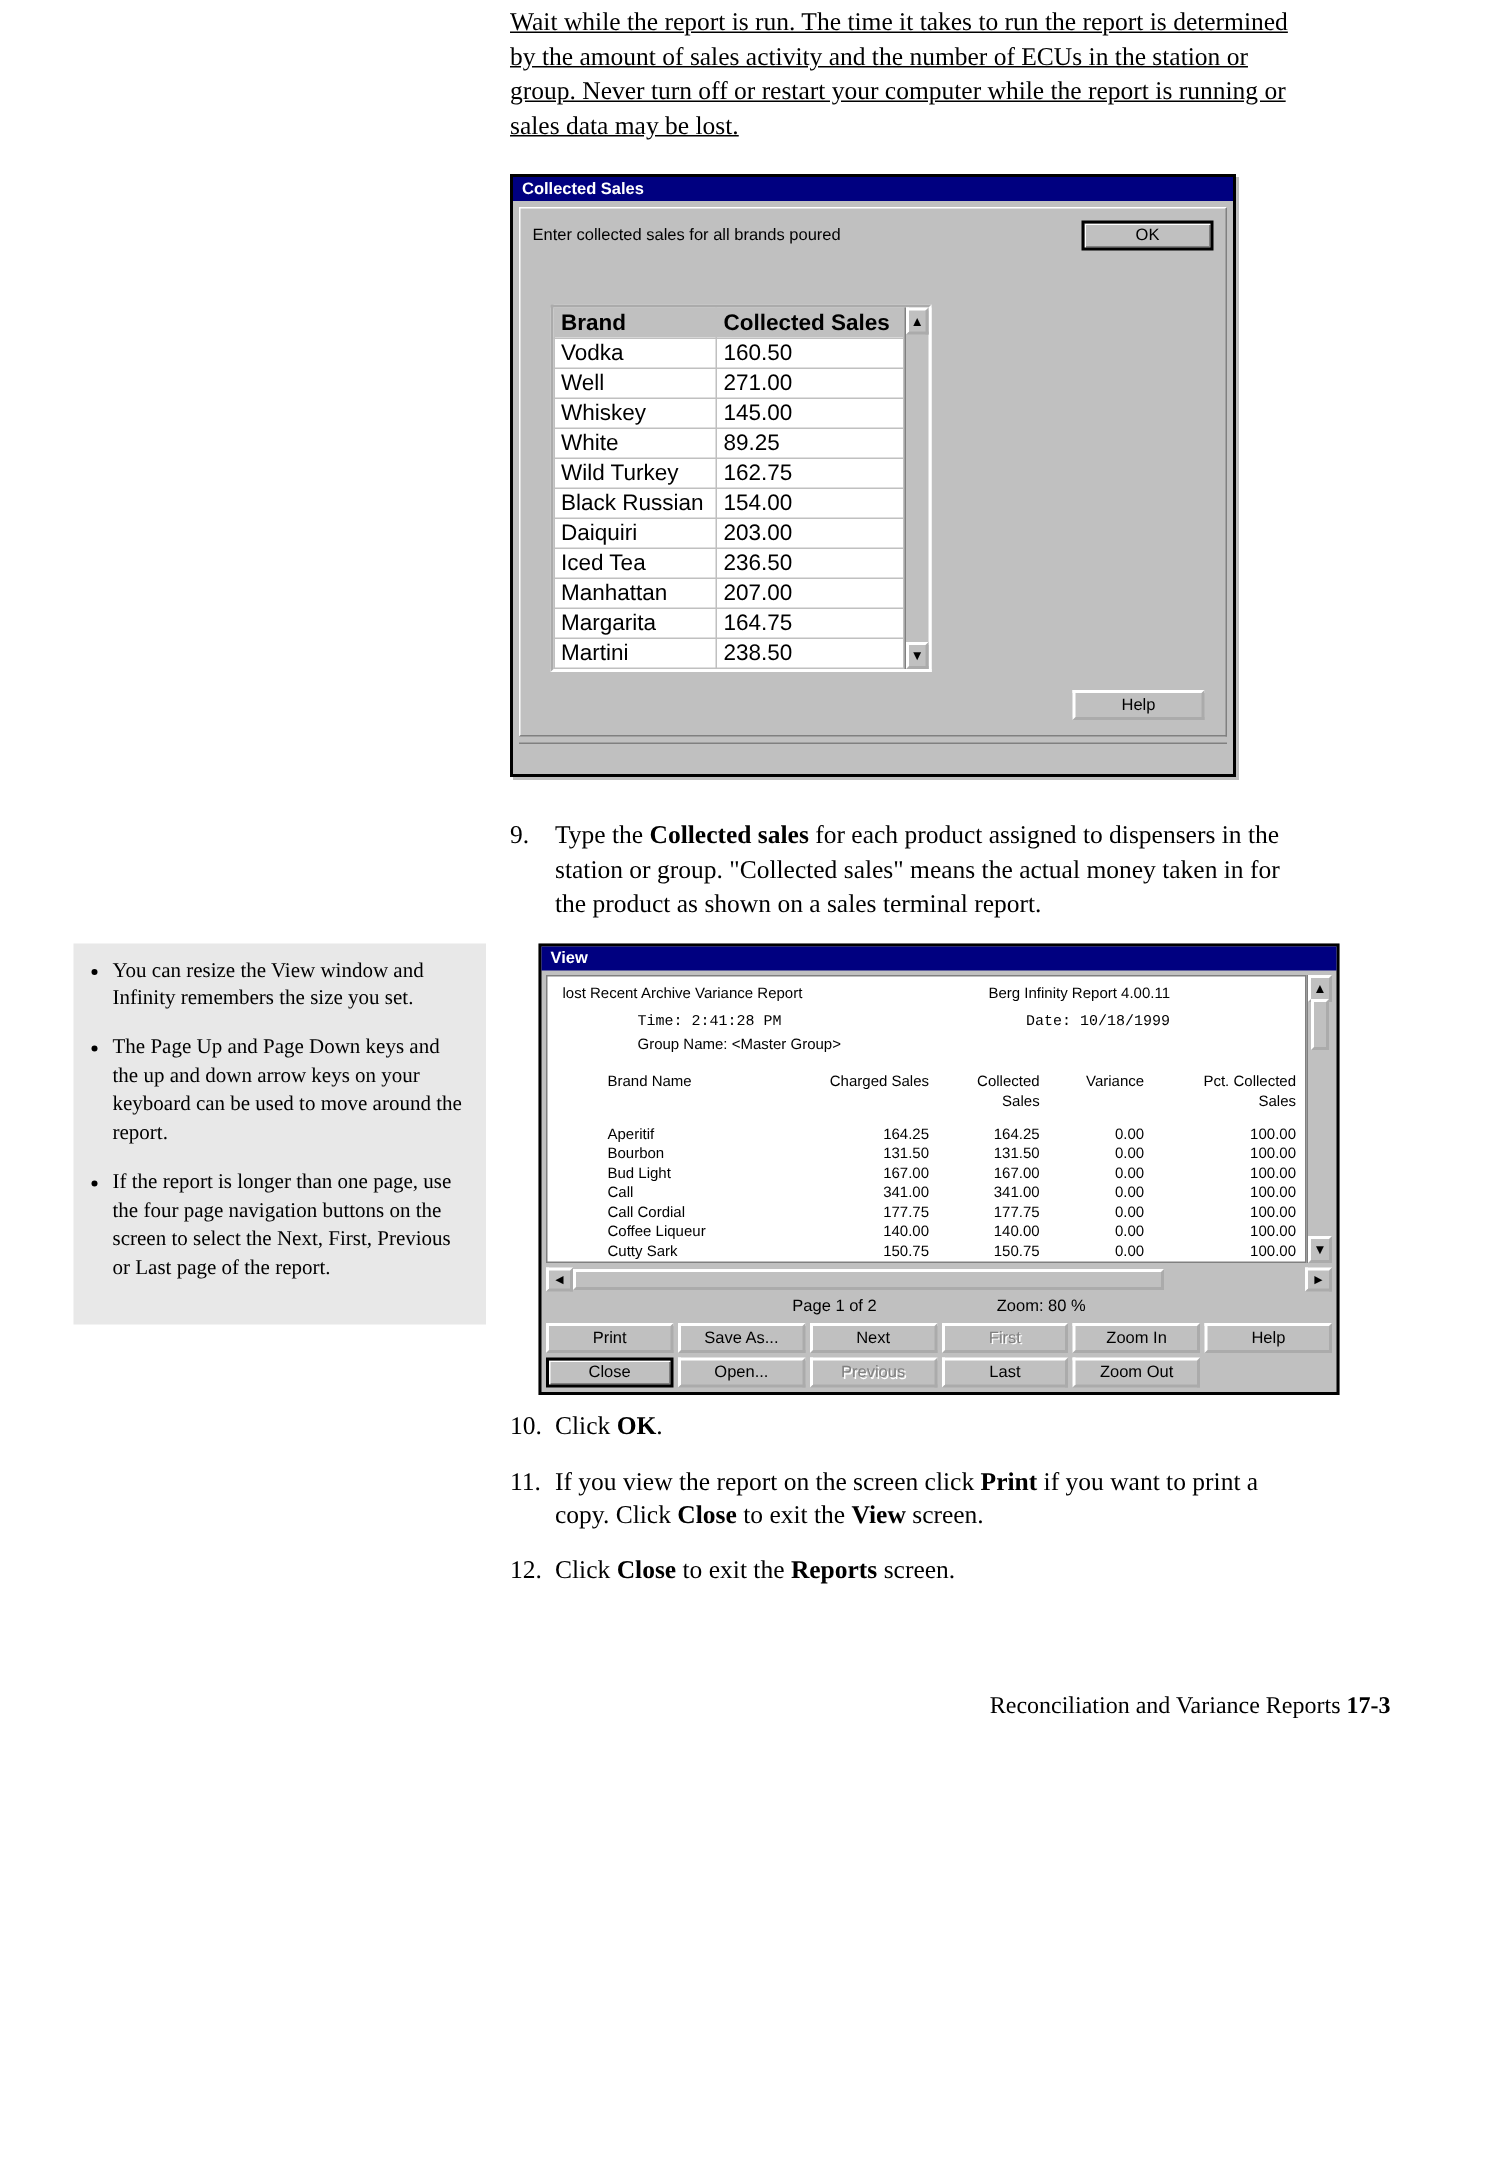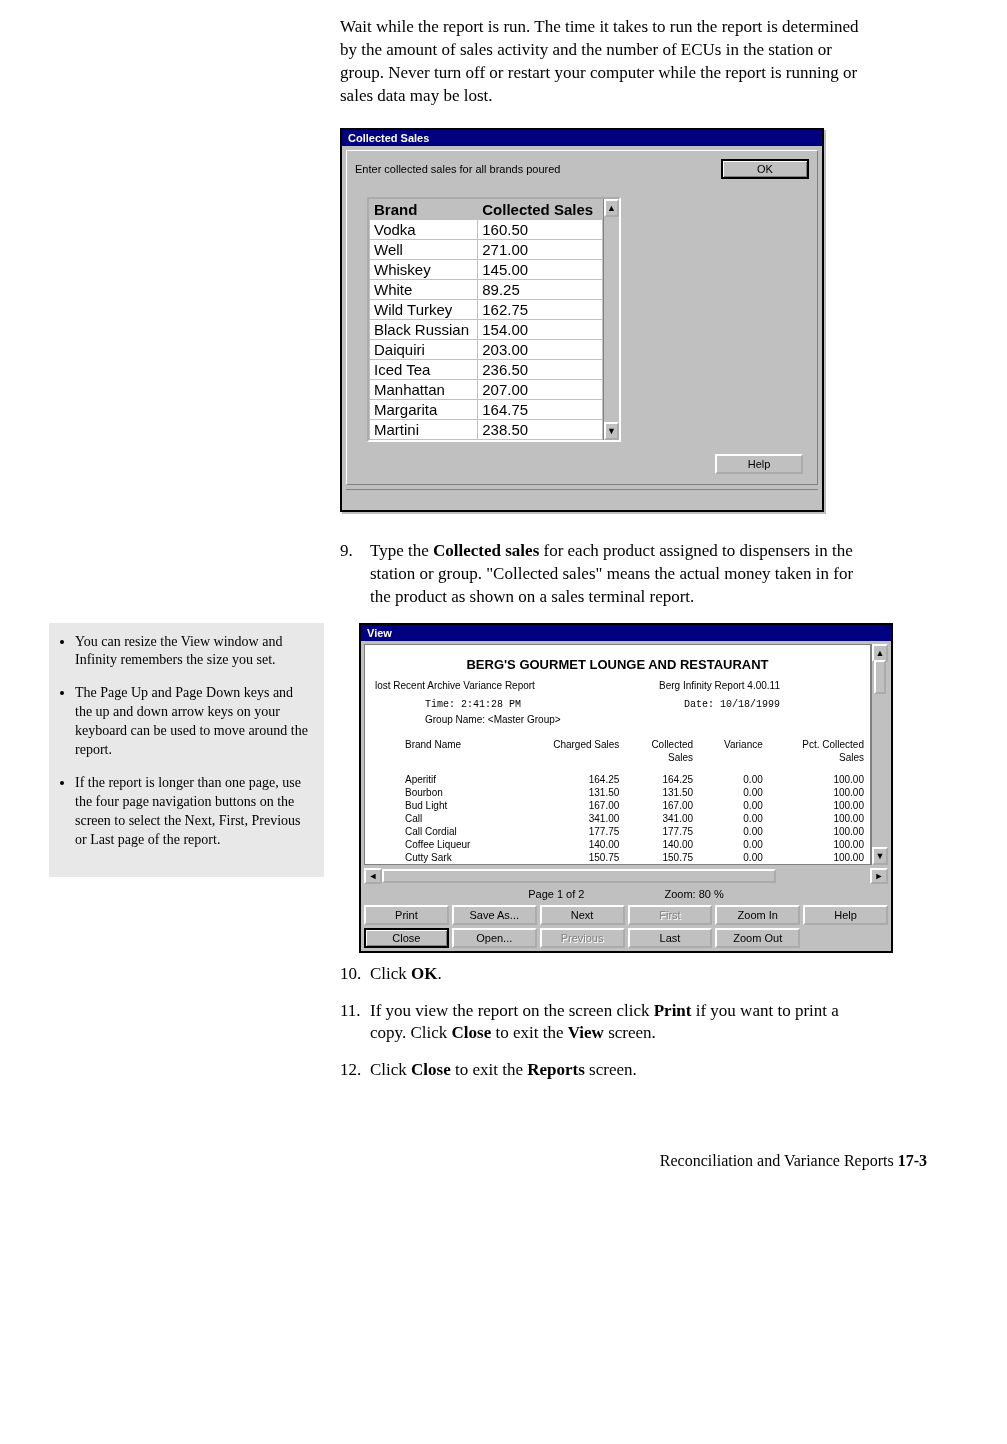--- a/index.html
+++ b/index.html
@@ -16,21 +16,22 @@
     padding: 0 80px 40px 30px;
     box-sizing: border-box;
     position: relative;
   }
   .main-col {
     margin-left: 310px;
     width: 530px;
   }
   .body-text {
     line-height: 1.35;
-    margin: 16px 0 20px 0;
+    margin: 4px 0 20px 0;
+    text-decoration: underline;
   }
   .step {
     display: flex;
     margin: 0 0 14px 0;
     line-height: 1.35;
   }
   .step-num {
     width: 30px;
     flex: 0 0 30px;
   }
@@ -59,21 +60,21 @@
     padding: 8px;
     border: 1px solid #808080;
     border-top-color: #fff;
     border-left-color: #fff;
     margin: 4px;
   }
   .dlg-row1 {
     display: flex;
     justify-content: space-between;
     align-items: center;
-    margin-bottom: 18px;
+    margin-bottom: 36px;
   }
   .win-btn {
     display: inline-block;
     min-width: 64px;
     padding: 2px 10px;
     text-align: center;
     background: #c0c0c0;
     border: 2px outset #fff;
     font-family: inherit;
     font-size: 11px;
@@ -395,21 +396,20 @@
         <li>You can resize the View window and Infinity remembers the size you set.</li>
         <li>The Page Up and Page Down keys and the up and down arrow keys on your keyboard can be used to move around the report.</li>
         <li>If the report is longer than one page, use the four page navigation buttons on the screen to select the Next, First, Previous or Last page of the report.</li>
       </ul>
     </div>
 
     <div class="view-dlg">
       <div class="view-title">View</div>
       <div class="view-paper-wrap">
         <div class="view-paper">
-          <div class="vp-head">BERG'S GOURMET LOUNGE AND RESTAURANT</div>
           <div class="vp-sub">
             <span>lost Recent Archive Variance Report</span>
             <span>Berg Infinity Report 4.00.11</span>
           </div>
           <div class="vp-meta">
             <span>Time: 2:41:28 PM</span>
             <span>Date: 10/18/1999</span>
           </div>
           <div class="vp-group">Group Name: &lt;Master Group&gt;</div>
           <table class="vp-table">

